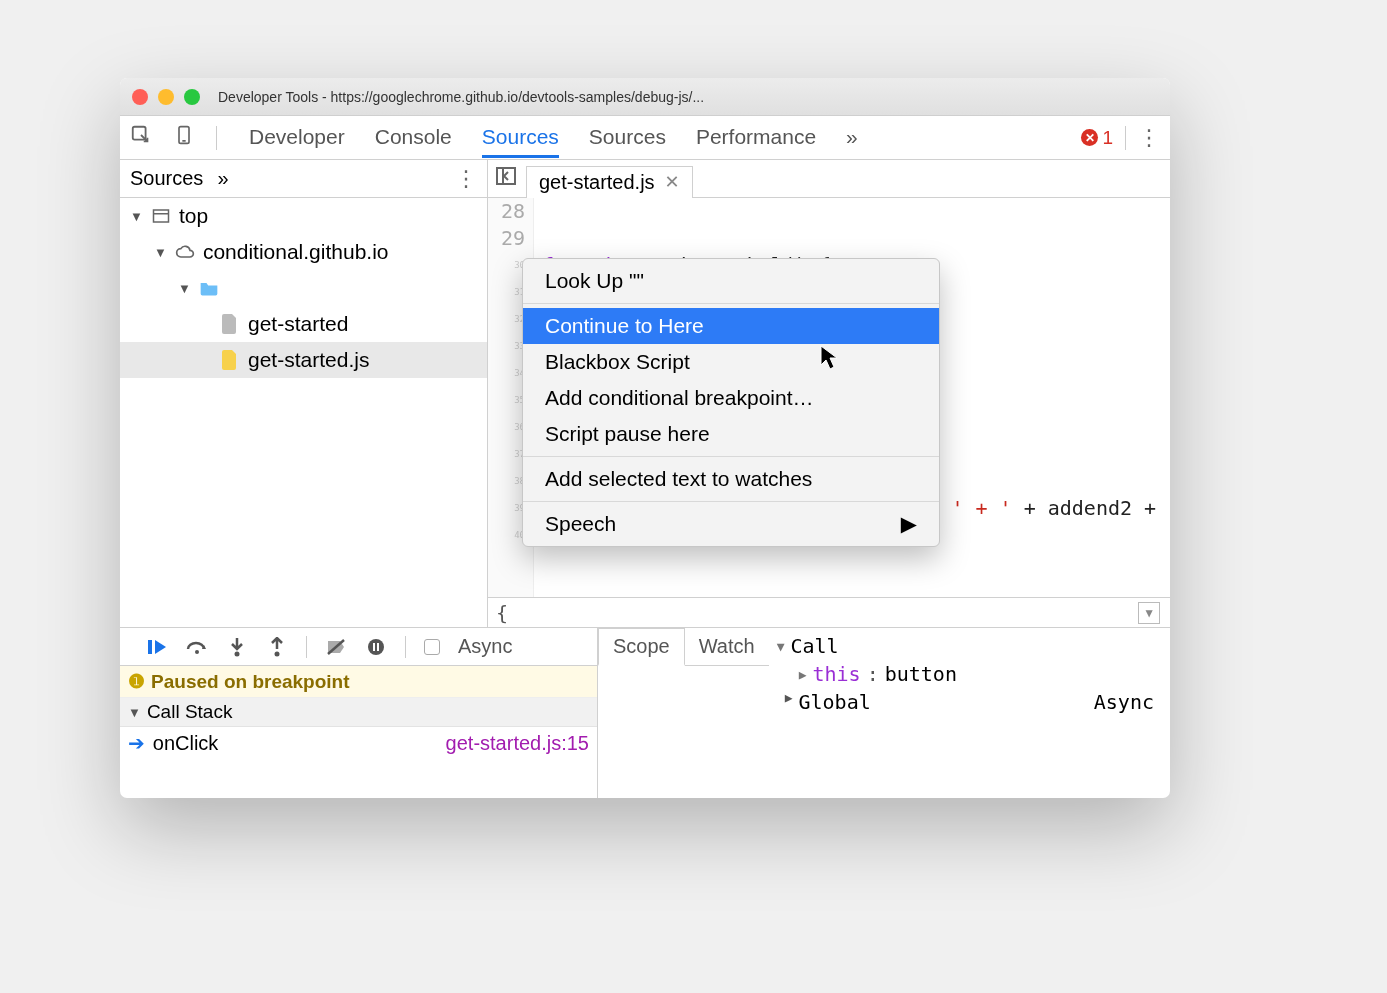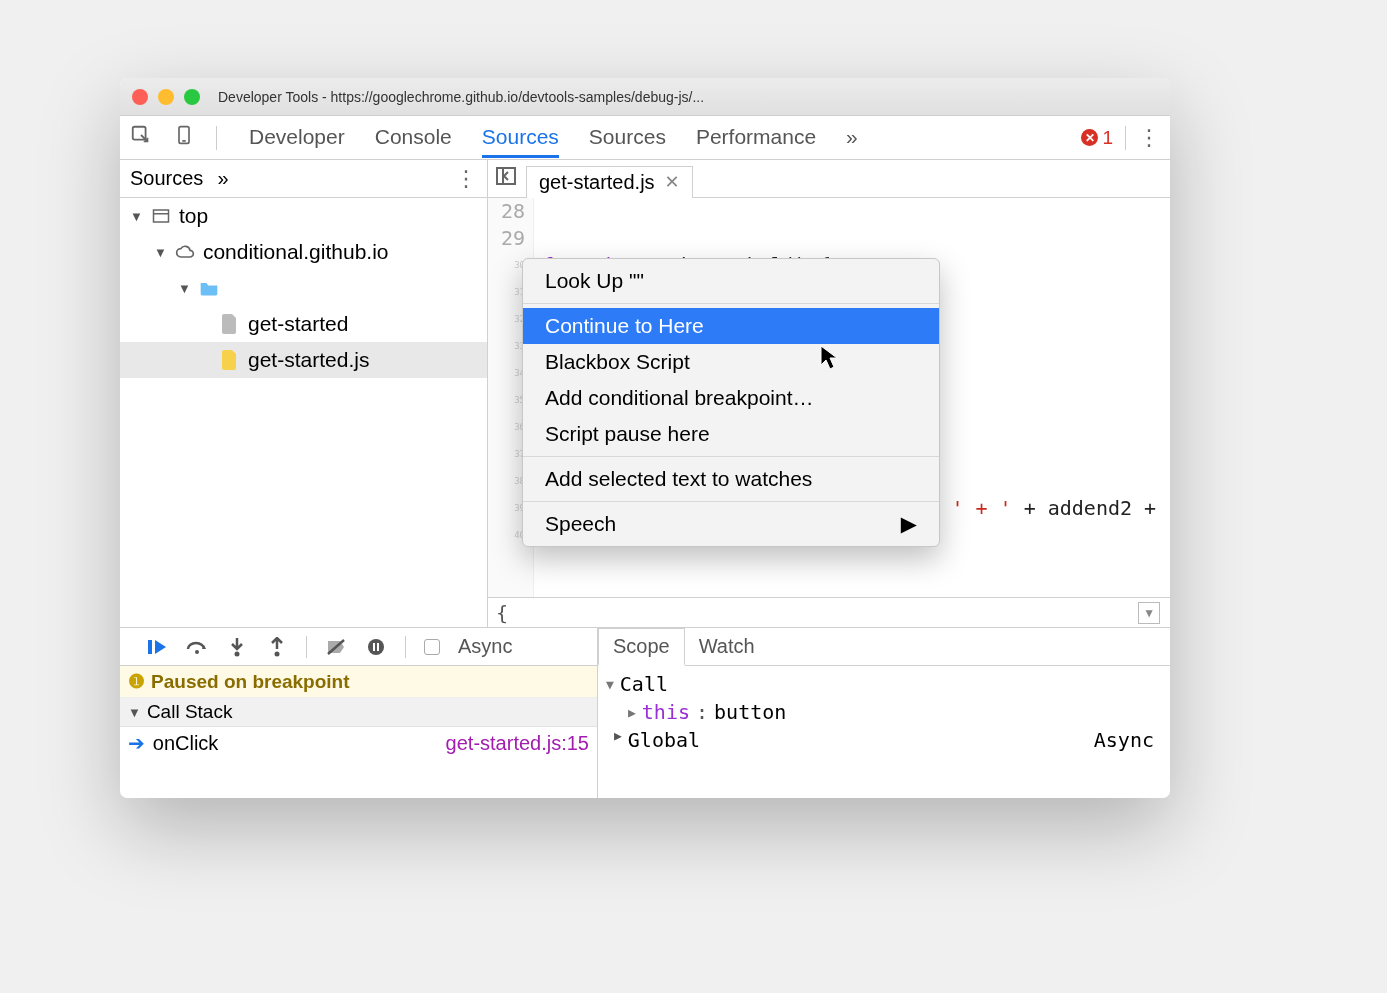--- a/index.html
+++ b/index.html
@@ -86,21 +86,21 @@
 .bottom-left { width: 478px; border-right: 1px solid #d0d0d0; display: flex; flex-direction: column; }
 .debug-toolbar { height: 38px; border-bottom: 1px solid #d0d0d0; display: flex; align-items: center; padding: 0 26px; gap: 18px; color: #555; }
 .debug-toolbar .sep { width: 1px; height: 22px; background: #ccc; }
 .dbgicon { display: inline-flex; align-items: center; justify-content: center; width: 22px; height: 22px; }
 .paused { background: #fffae5; color: #8a6d00; font-weight: bold; padding: 4px 8px; display: flex; align-items: center; gap: 6px; font-size: 19px; border-bottom: 1px solid #eee; }
 .paused .picon { color: #c9a400; }
 .callstack-head { background: #f1f1f1; padding: 3px 8px; border-bottom: 1px solid #e3e3e3; font-size: 19px; display: flex; align-items: center; gap: 6px; }
 .frame { display: flex; align-items: center; padding: 4px 8px; font-size: 20px; }
 .frame .arrow { color: #1a73e8; margin-right: 8px; }
 .frame .loc { margin-left: auto; color: #a21caf; }
-.bottom-right { flex: 1; display: flex; flex-direction: column; font-family: Menlo, monospace; font-size: 20px; }
+.bottom-right { flex: 1; display: flex; font-family: Menlo, monospace; font-size: 20px; }
 .scope-tabs { height: 38px; border-bottom: 1px solid #d0d0d0; display: flex; align-items: center; }
 .scope-tabs .stab { padding: 6px 14px; color: #555; font-family: -apple-system, Arial, sans-serif; }
 .scope-tabs .stab.active { border: 1px solid #d0d0d0; border-bottom: 2px solid #fff; background: #fff; margin-bottom: -1px; }
 .scope-body { flex: 1; padding: 4px 8px; }
 .scope-row { display: flex; align-items: center; gap: 6px; padding: 2px 0; }
 .scope-row.in1 { padding-left: 22px; }
 .scope-row .tw { color: #777; }
 .scope-row .key { color: #9a2fd5; text-align: right; }
 .global-row { display: flex; padding: 2px 8px; }
 .global-row .val { margin-left: auto; }

